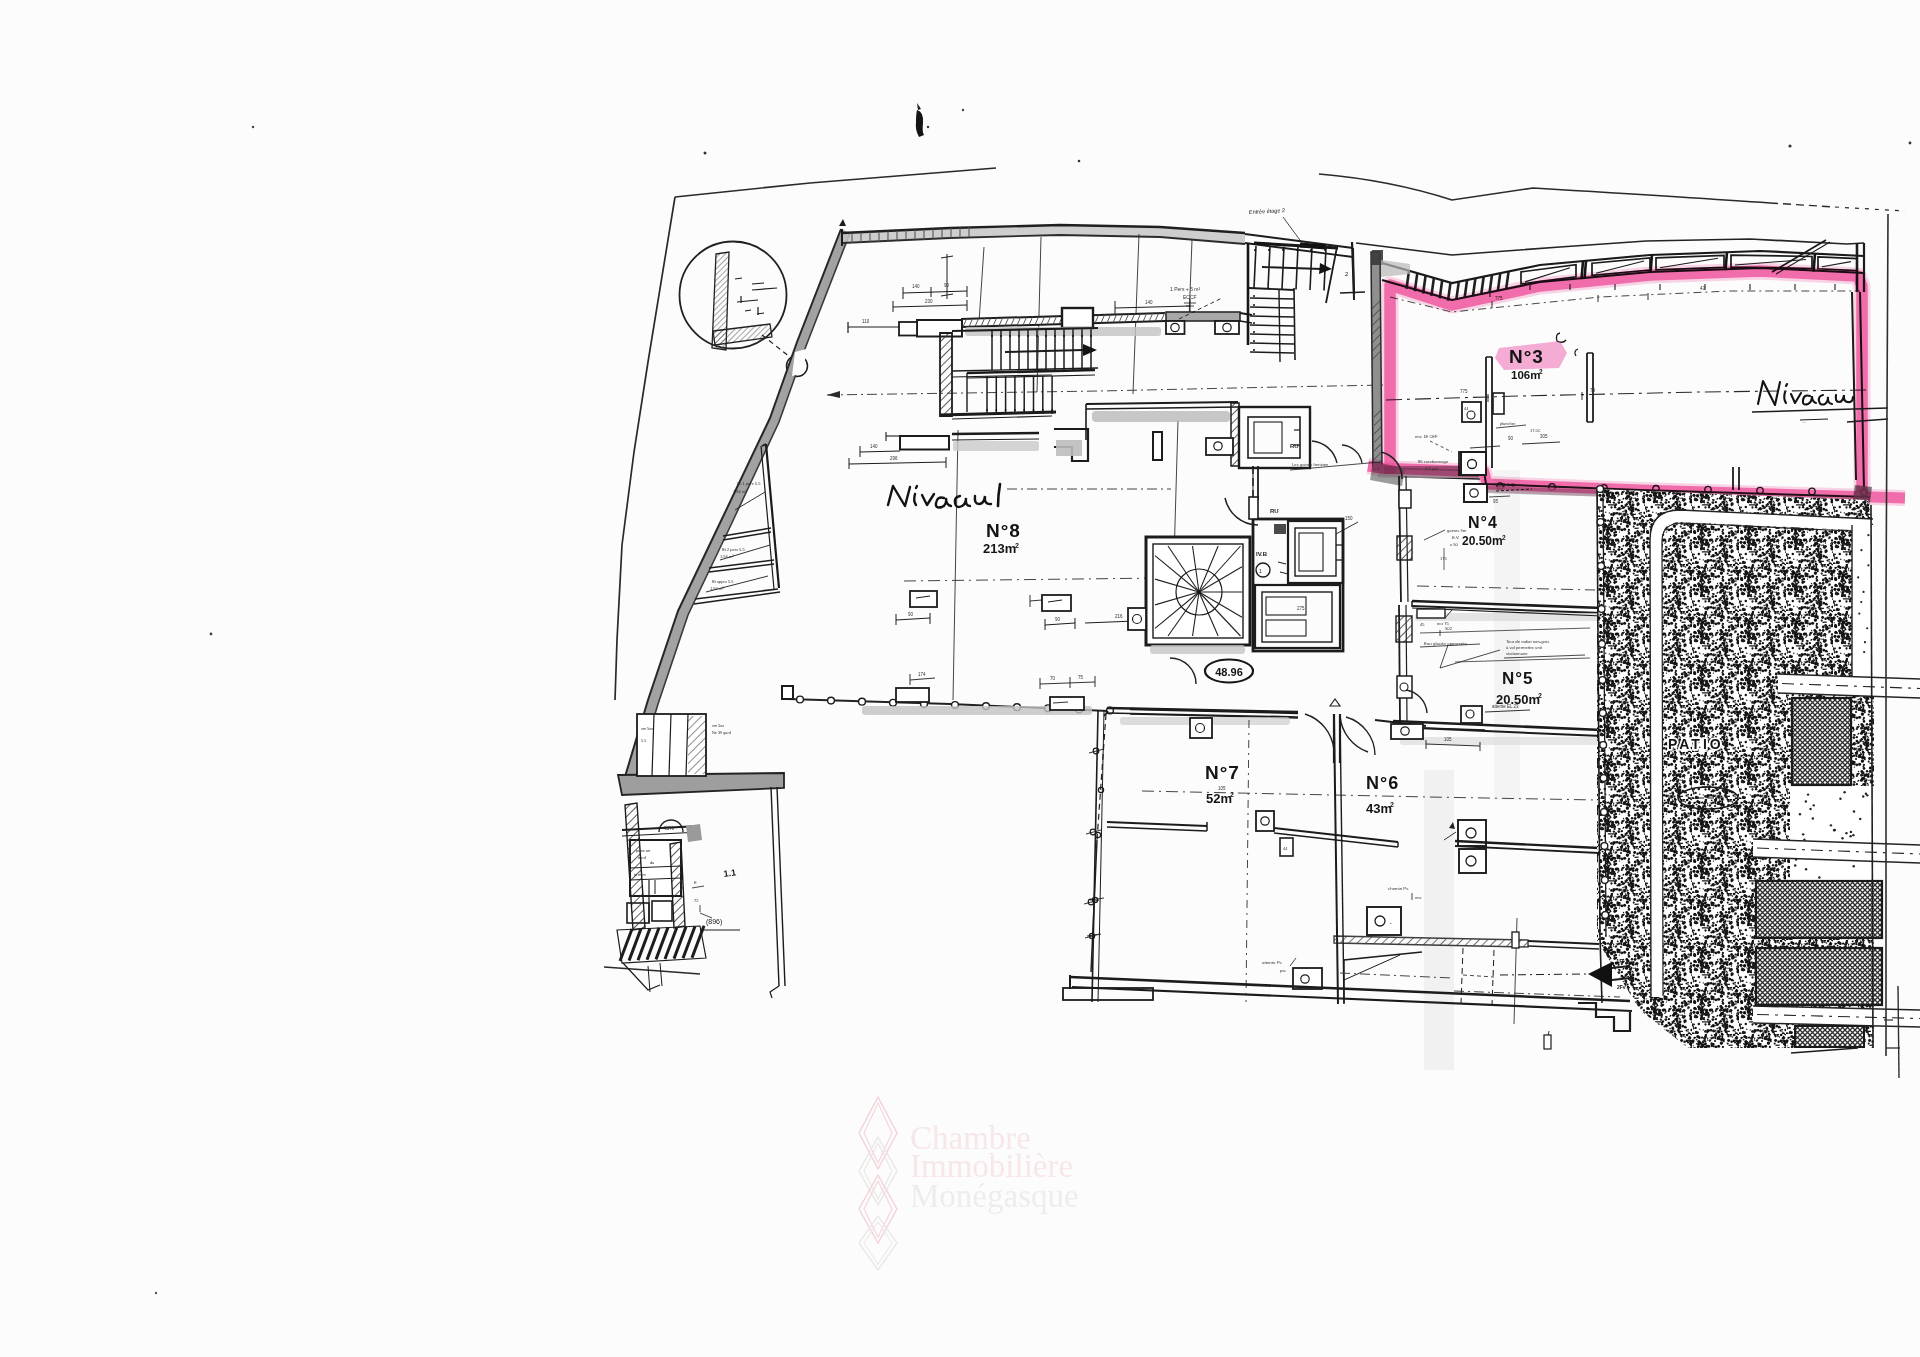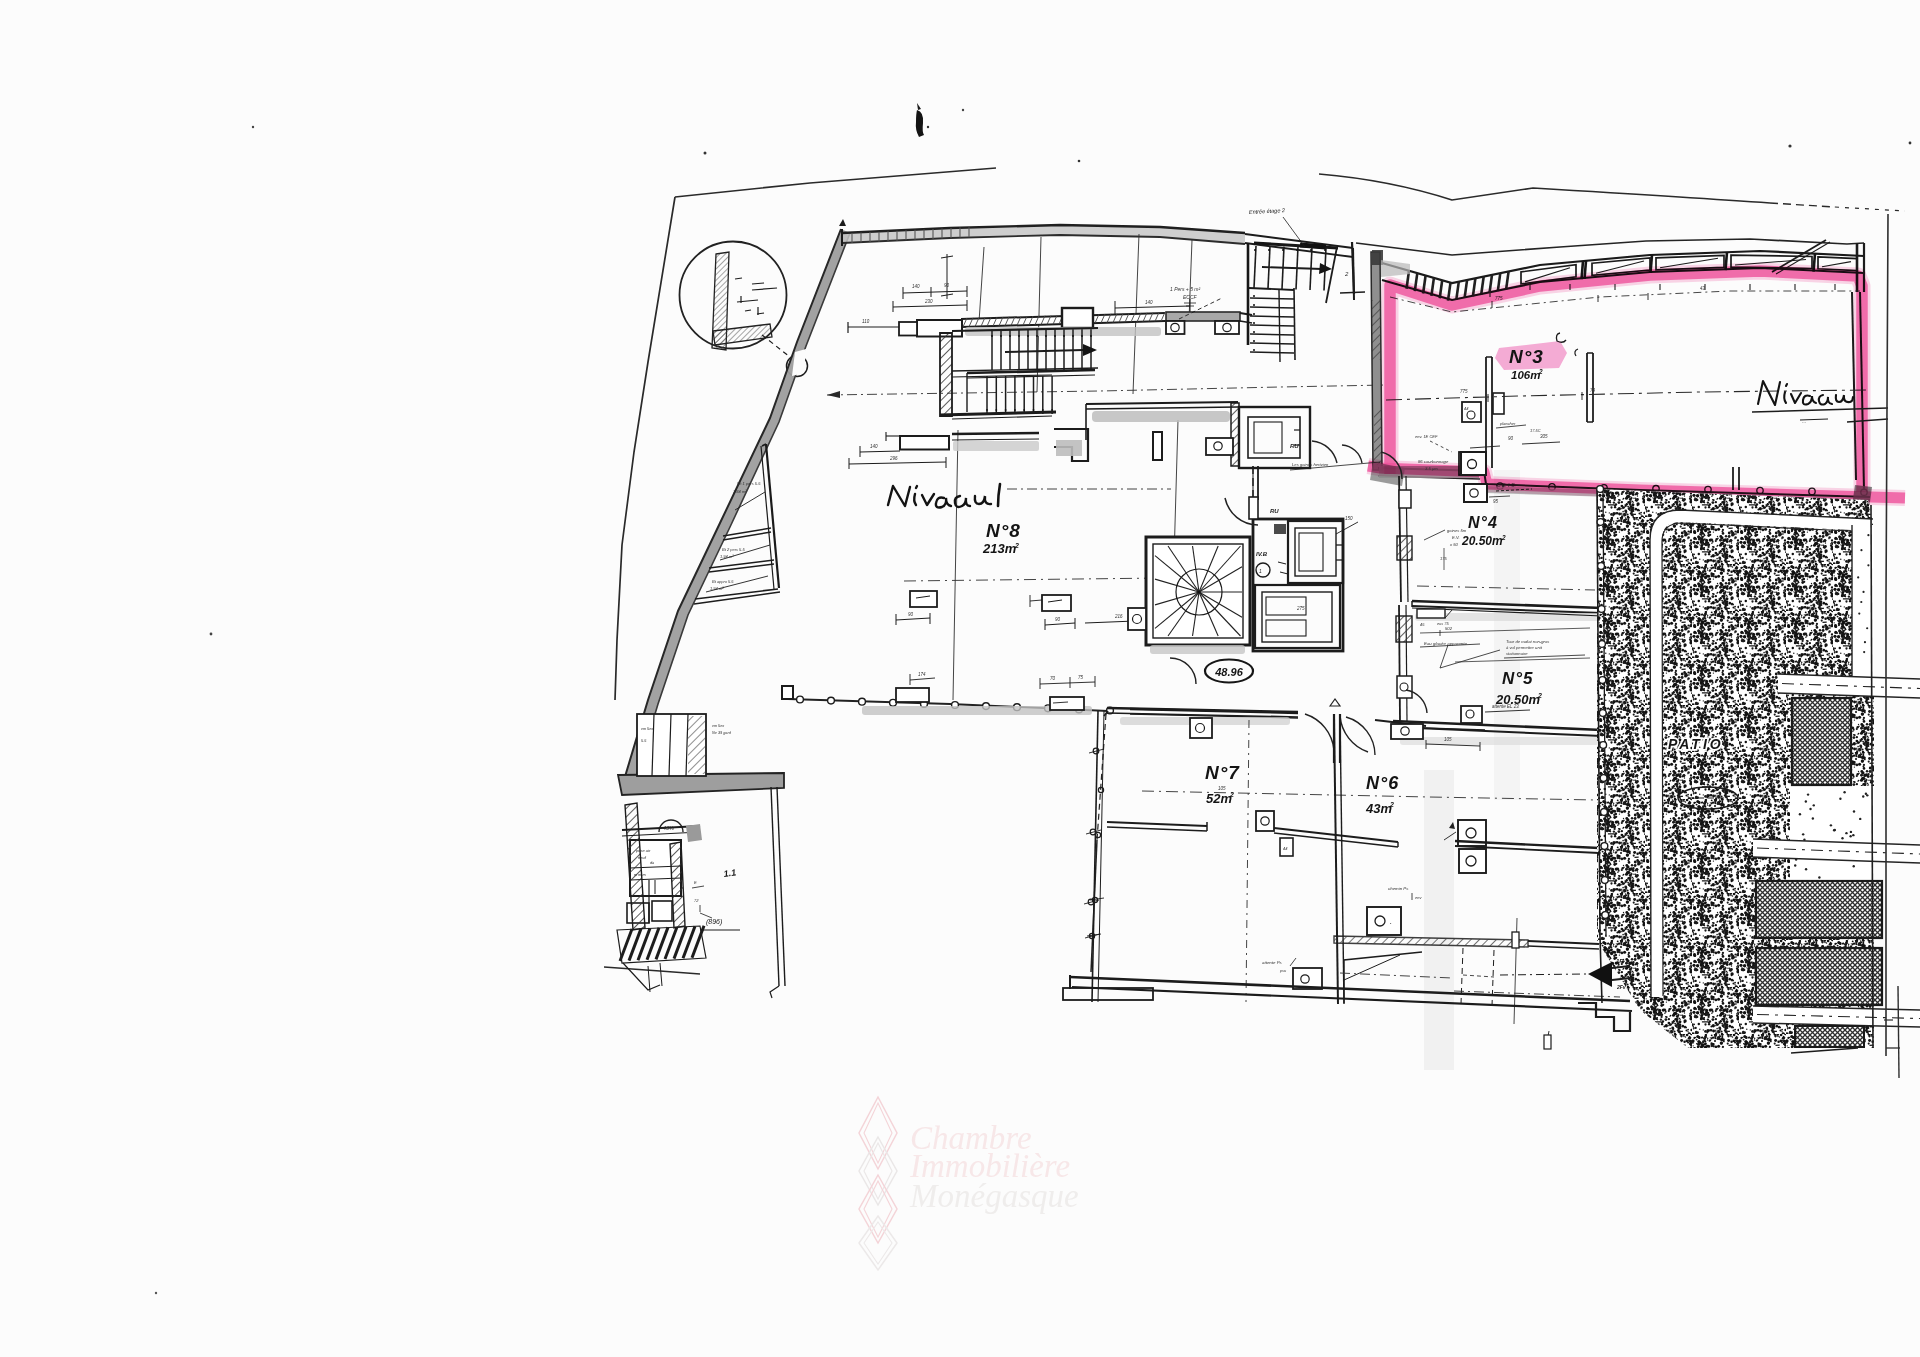--- a/index.html
+++ b/index.html
@@ -1,16 +1,16 @@
 <!DOCTYPE html>
 <html><head><meta charset="utf-8">
 <style>
 html,body{margin:0;padding:0;background:#fff;}
 #page{position:relative;width:1920px;height:1357px;background:#fcfcfc;overflow:hidden;
-font-family:"Liberation Sans", sans-serif;font-style:italic;}
+font-family:"Liberation Sans", sans-serif;}
 </style></head><body>
 <div id="page">
 <svg width="1920" height="1357" viewBox="0 0 1920 1357" xmlns="http://www.w3.org/2000/svg">
 <defs>
 <pattern id="stp" patternUnits="userSpaceOnUse" width="47" height="47">
 <circle cx="30.3" cy="0.5" r="1.49" fill="#121212"></circle>
 <circle cx="28.3" cy="43.0" r="0.77" fill="#121212"></circle>
 <circle cx="35.3" cy="46.7" r="0.70" fill="#121212"></circle>
 <circle cx="39.6" cy="7.8" r="1.26" fill="#121212"></circle>
 <circle cx="33.5" cy="39.1" r="1.19" fill="#121212"></circle>

